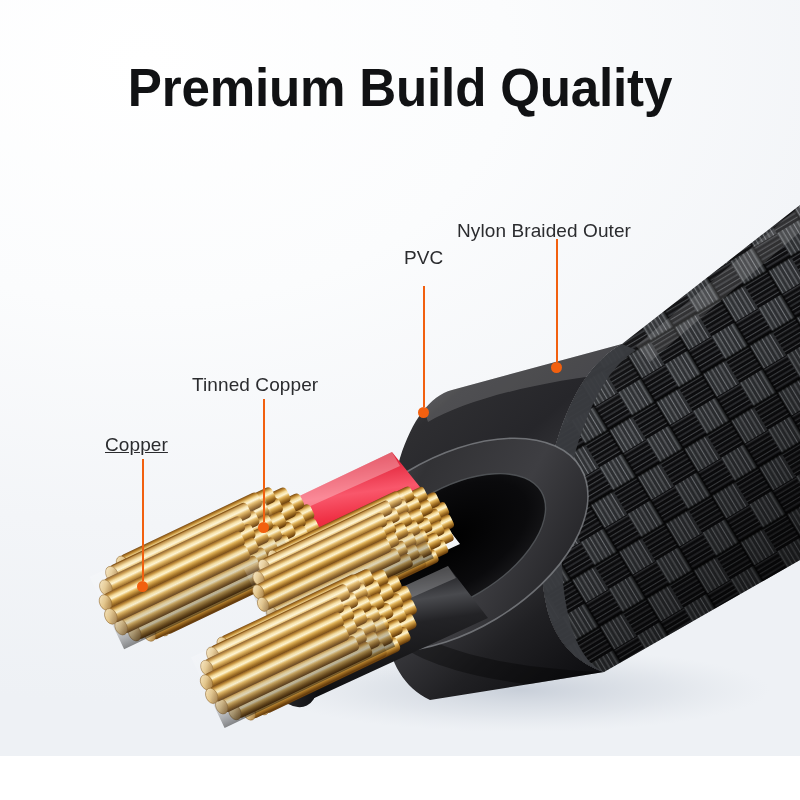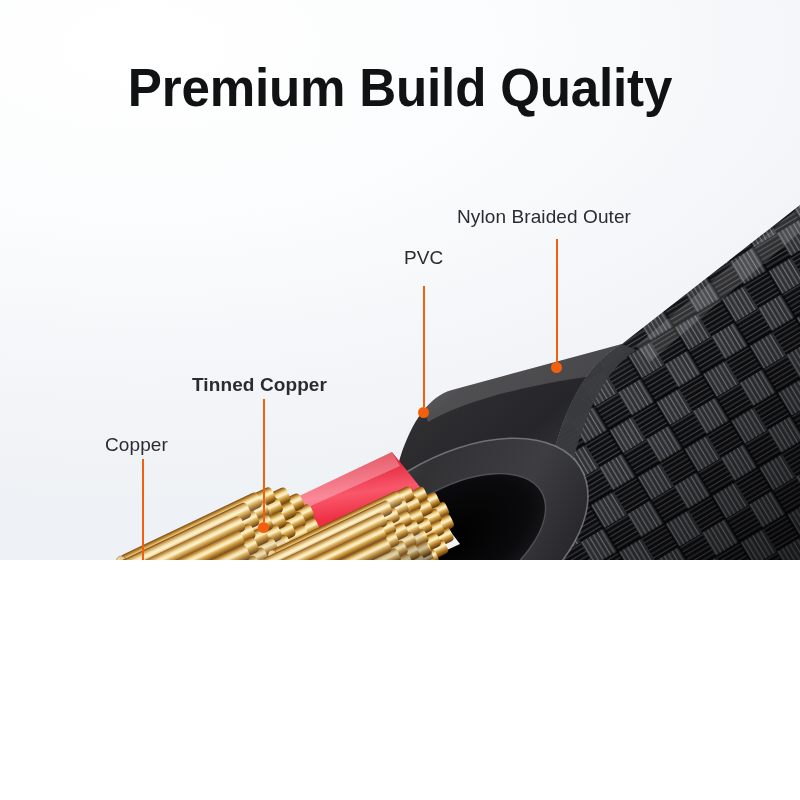--- a/index.html
+++ b/index.html
@@ -4,21 +4,21 @@
 <title>Premium Build Quality</title>
 <style>
   html, body {
     margin: 0;
     padding: 0;
     background: #ffffff;
   }
   #stage {
     position: relative;
     width: 800px;
-    height: 560px;
+    height: 756px;
     overflow: hidden;
     font-family: "Liberation Sans", sans-serif;
     background:
       radial-gradient(120% 85% at 18% 8%, #ffffff 0%, #fbfcfd 38%, #f3f5f8 72%, #eef1f5 100%);
   }
 
   
   #title {
     position: absolute;
     left: 0;
@@ -526,27 +526,27 @@
           <ellipse cx="-35.68487861373356" cy="-9.96453402438374" rx="5.756399999999999" ry="7.994999999999999" fill="url(#strandFace)" stroke="#8a5f22" stroke-width="0.5"></ellipse>
           <rect x="-36.781791053748066" y="-3.5450172047053163" width="150" height="15.989999999999998" rx="4.39725" fill="url(#strandBarrel)"></rect>
           <ellipse cx="-36.781791053748066" cy="4.449982795294683" rx="5.756399999999999" ry="7.994999999999999" fill="url(#strandFace)" stroke="#8a5f22" stroke-width="0.5"></ellipse>
           <rect x="-39" y="-39" width="189" height="78" fill="url(#bundleShade)"></rect>
         </g>
       </g>
 
   </svg>
 
   <div id="callouts">
-      <div class="callout-label" style="left: 105px; top: 434px;">Copper</div>
+      <div class="callout-label" style="left: 105px; top: 434px; text-decoration: underline;">Copper</div>
       <div class="leader-line" style="left: 142px; top: 459px; height: 122px;"></div>
       <div class="leader-dot" style="left: 137px; top: 581px;"></div>
-      <div class="callout-label" style="left: 192px; top: 374px; font-weight: bold;">Tinned Copper</div>
+      <div class="callout-label" style="left: 192px; top: 374px;">Tinned Copper</div>
       <div class="leader-line" style="left: 263px; top: 399px; height: 123px;"></div>
       <div class="leader-dot" style="left: 258px; top: 522px;"></div>
       <div class="callout-label" style="left: 404px; top: 247px;">PVC</div>
       <div class="leader-line" style="left: 423px; top: 286px; height: 121px;"></div>
       <div class="leader-dot" style="left: 418px; top: 407px;"></div>
-      <div class="callout-label" style="left: 457px; top: 206px;">Nylon Braided Outer</div>
+      <div class="callout-label" style="left: 457px; top: 220px;">Nylon Braided Outer</div>
       <div class="leader-line" style="left: 556px; top: 239px; height: 123px;"></div>
       <div class="leader-dot" style="left: 551px; top: 362px;"></div>
     </div>
 
 </div>
 
 </body></html>

